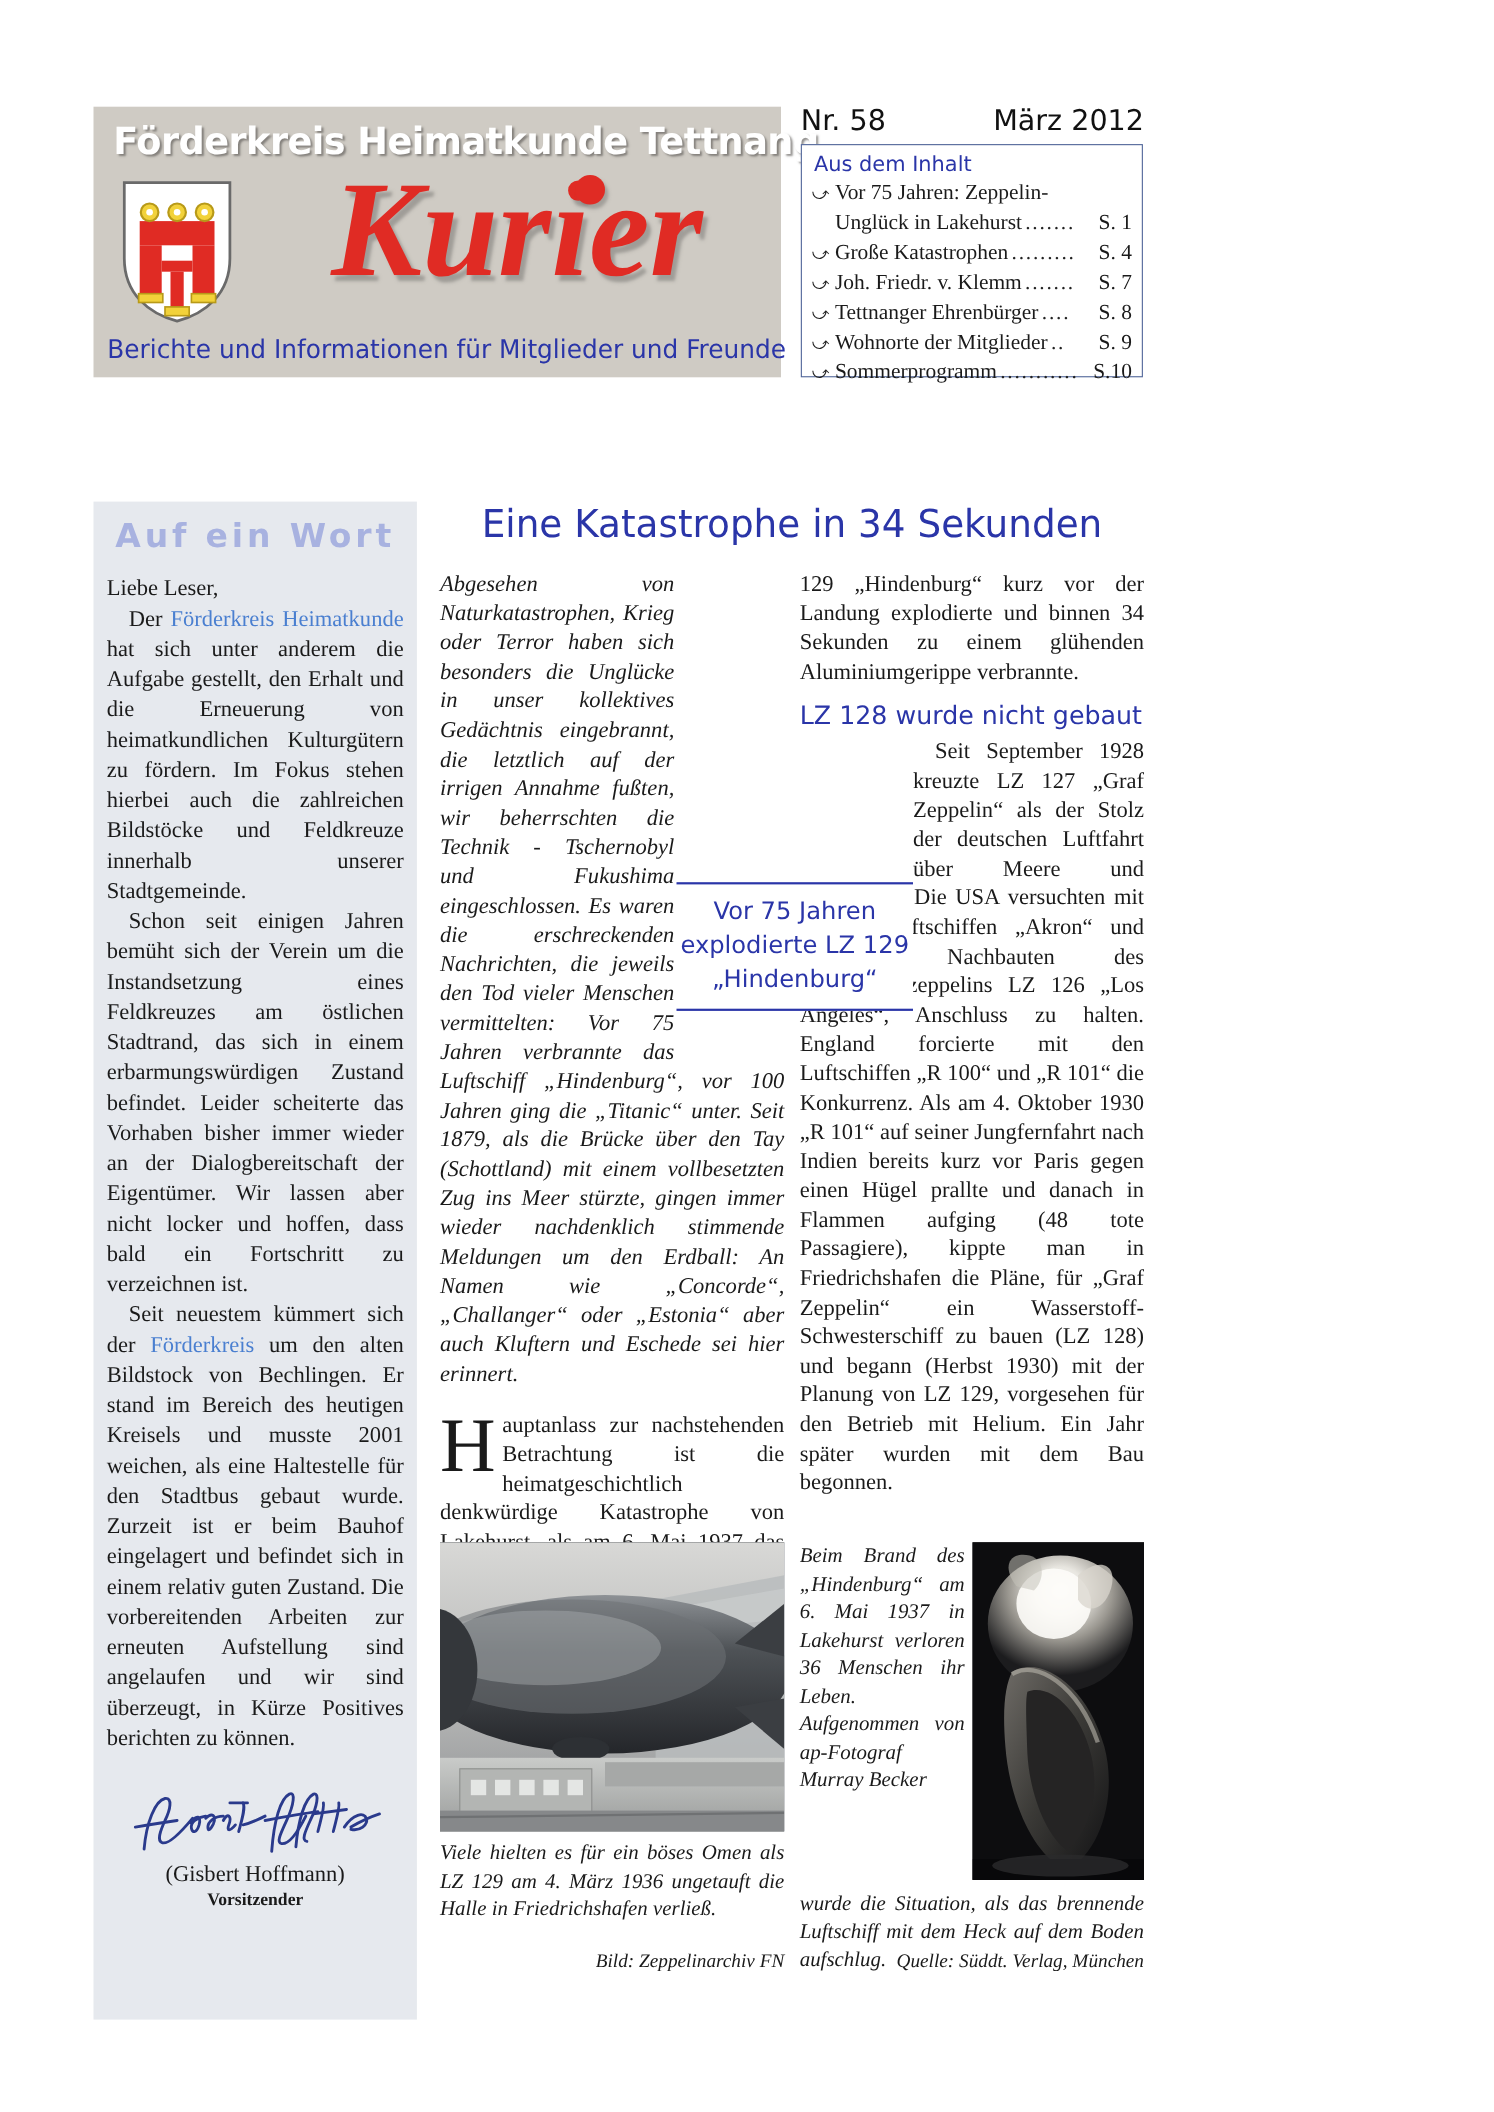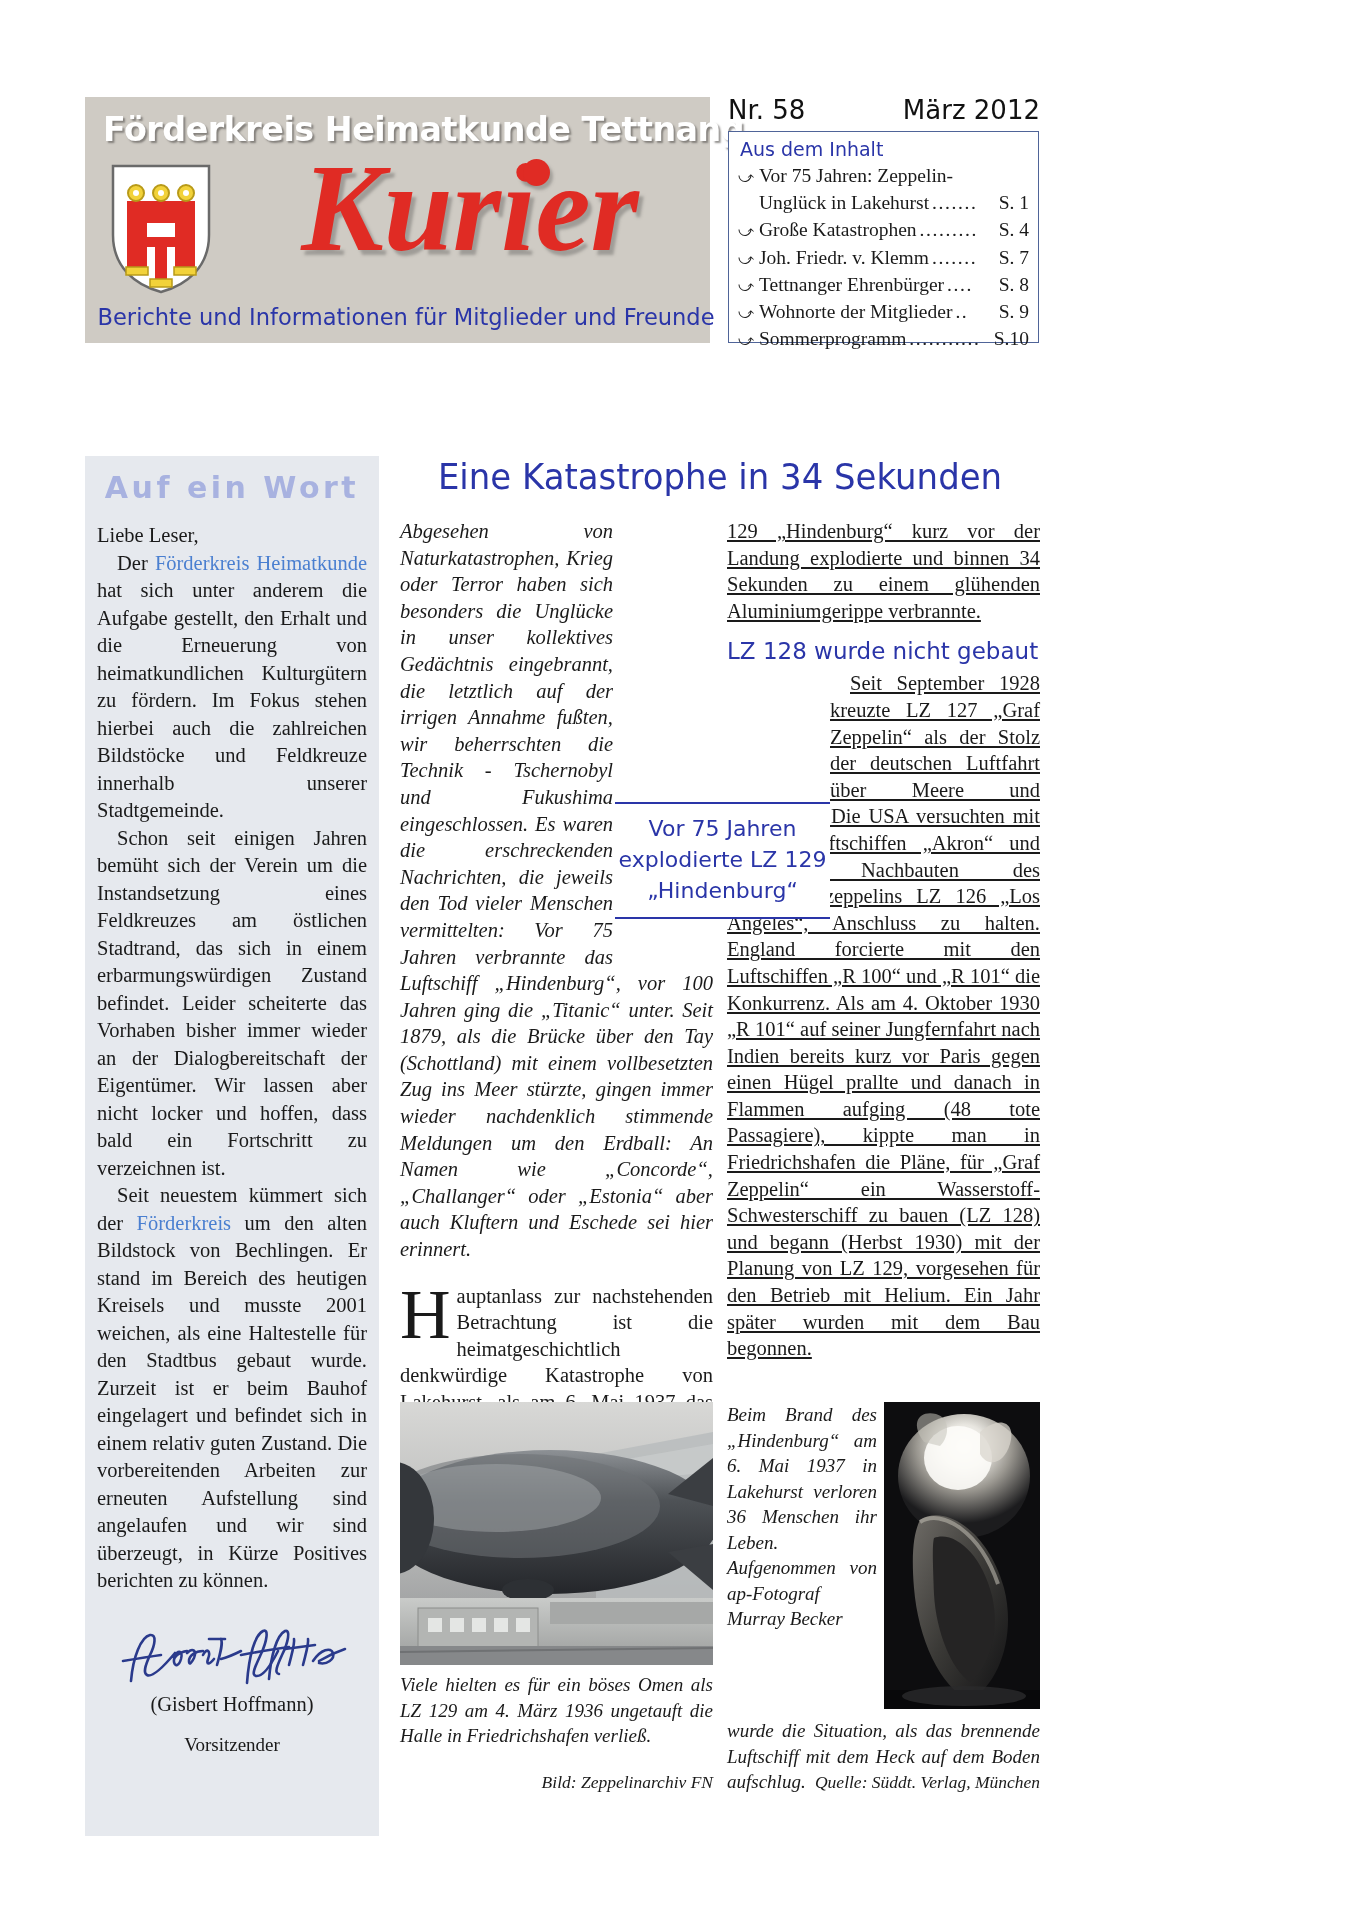--- a/index.html
+++ b/index.html
@@ -170,22 +170,23 @@
     hyphens: auto;
   }
   .hl { color: #4a7fd0; }
   .sig-wrap { text-align: center; margin-top: 26px; }
   .sig-svg { display: block; margin: 0 auto; }
   .sig-name {
     font-size: 20.5px;
     margin-top: 2px;
   }
   .sig-role {
-    font-size: 19px;
-    margin-top: 18px;
+    font-size: 16px;
+    margin-top: 3px;
+    font-weight: bold;
   }
 
   
   .headline {
     position: absolute;
     left: 400px; top: 457px;
     width: 640px;
     text-align: center;
     font-family: "DejaVu Sans", sans-serif;
     font-size: 35px;
@@ -214,21 +215,20 @@
     margin: 0;
     hyphens: auto;
   }
   .body-p {
     font-size: 20.5px;
     line-height: 26.6px;
     text-align: justify;
     margin: 0;
     text-indent: 20px;
     hyphens: auto;
-    text-decoration: underline;
   }
   .body-p.noind { text-indent: 0; }
 
   
   .pullquote {
     position: absolute;
     left: 615px; top: 802px;
     width: 215px;
     text-align: center;
     border-top: 2px solid #2a35a8;

